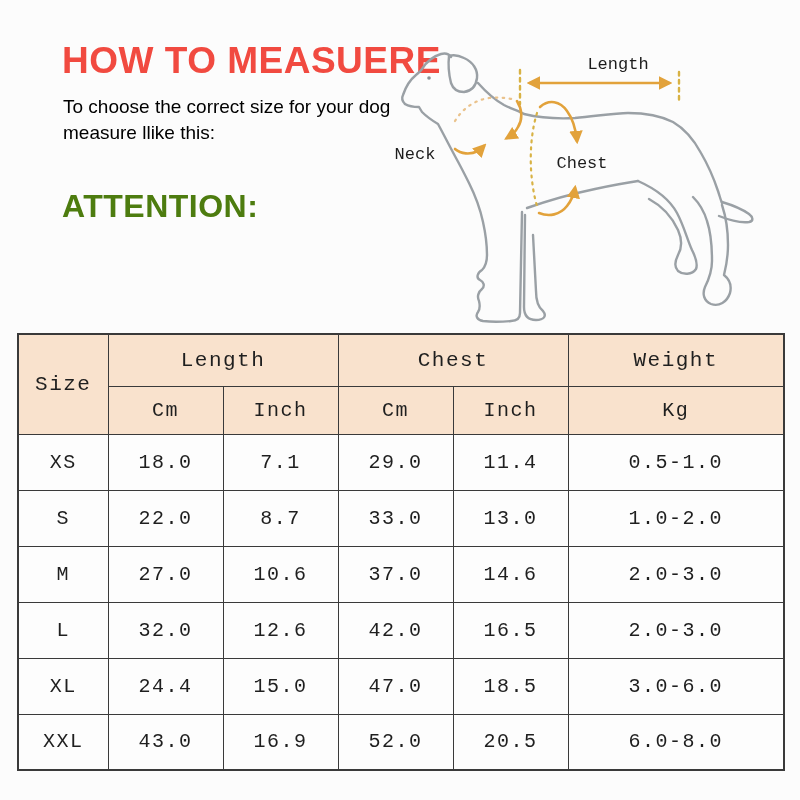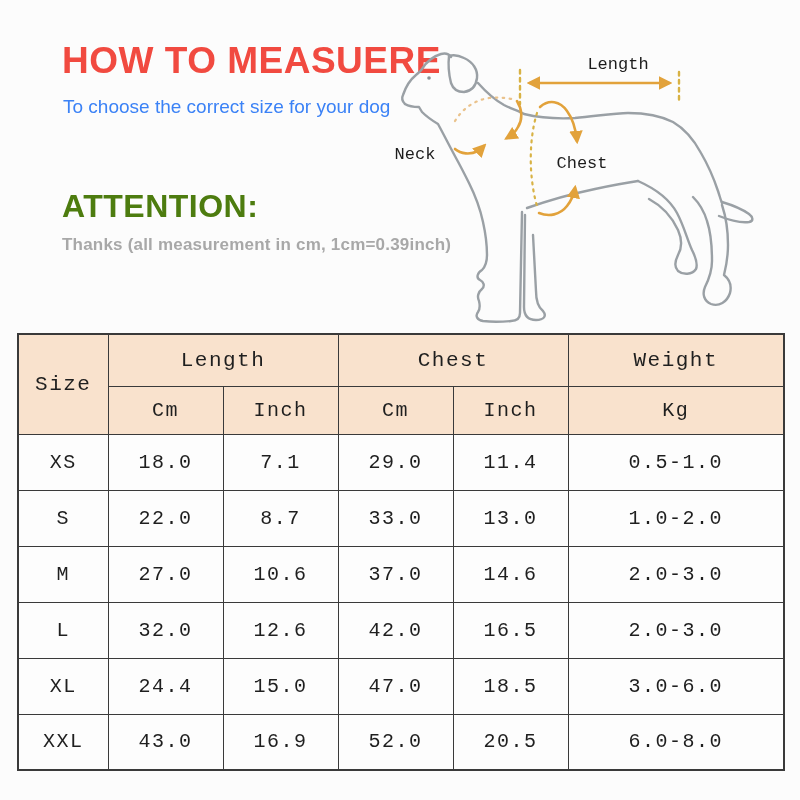--- a/index.html
+++ b/index.html
@@ -6,21 +6,21 @@
   body{
     width:800px;height:800px;position:relative;overflow:hidden;
     background:#fcfcfc;font-family:"Liberation Sans",sans-serif;
   }
   .howto-title{
     position:absolute;left:62px;top:40px;
     font-size:37px;font-weight:bold;color:#f14a40;letter-spacing:.5px;white-space:nowrap;
   }
   .subtitle{
     position:absolute;left:63px;top:94px;
-    font-size:19px;color:#3b82f6;line-height:26px;
+    font-size:19px;color:#000000;line-height:26px;
   }
   .attention-title{
     position:absolute;left:62px;top:188px;
     font-size:32px;font-weight:bold;color:#4d7c0f;letter-spacing:.5px;
   }
   .attention-text{
     position:absolute;left:62px;top:233px;
     font-size:17px;font-weight:bold;color:#a8a8a8;line-height:24px;letter-spacing:.2px;
   }
   .diagram{position:absolute;left:385px;top:45px;width:410px;height:285px;}
@@ -46,26 +46,26 @@
   .size-table tbody tr{height:56px;background:#fdfdfd;}
   .size-table tbody td{font-size:20px;}
 </style>
 </head>
 <body>
 
 <div class="howto-title">HOW TO MEASUERE</div>
 
 <div class="subtitle">
   <div>To choose the correct size for your dog</div>
+  <div>measure llike this:</div>
 </div>
 
 <div class="attention-title">ATTENTION:</div>
 
 <div class="attention-text">
-  <div>Thanks (all measurement in cm, 1cm=0.39inch)</div>
 </div>
 
 <svg class="diagram" viewBox="0 0 410 285" xmlns="http://www.w3.org/2000/svg">
   <defs>
     <marker id="ah" viewBox="0 0 10 10" refX="7.5" refY="5" markerWidth="5.2" markerHeight="5.2" orient="auto-start-reverse">
       <path d="M0,0 L10,5 L0,10 z" fill="#e2a23b"></path>
     </marker>
   </defs>
 
   <g fill="none" stroke="#9aa0a5" stroke-width="2.4" stroke-linecap="round" stroke-linejoin="round">

